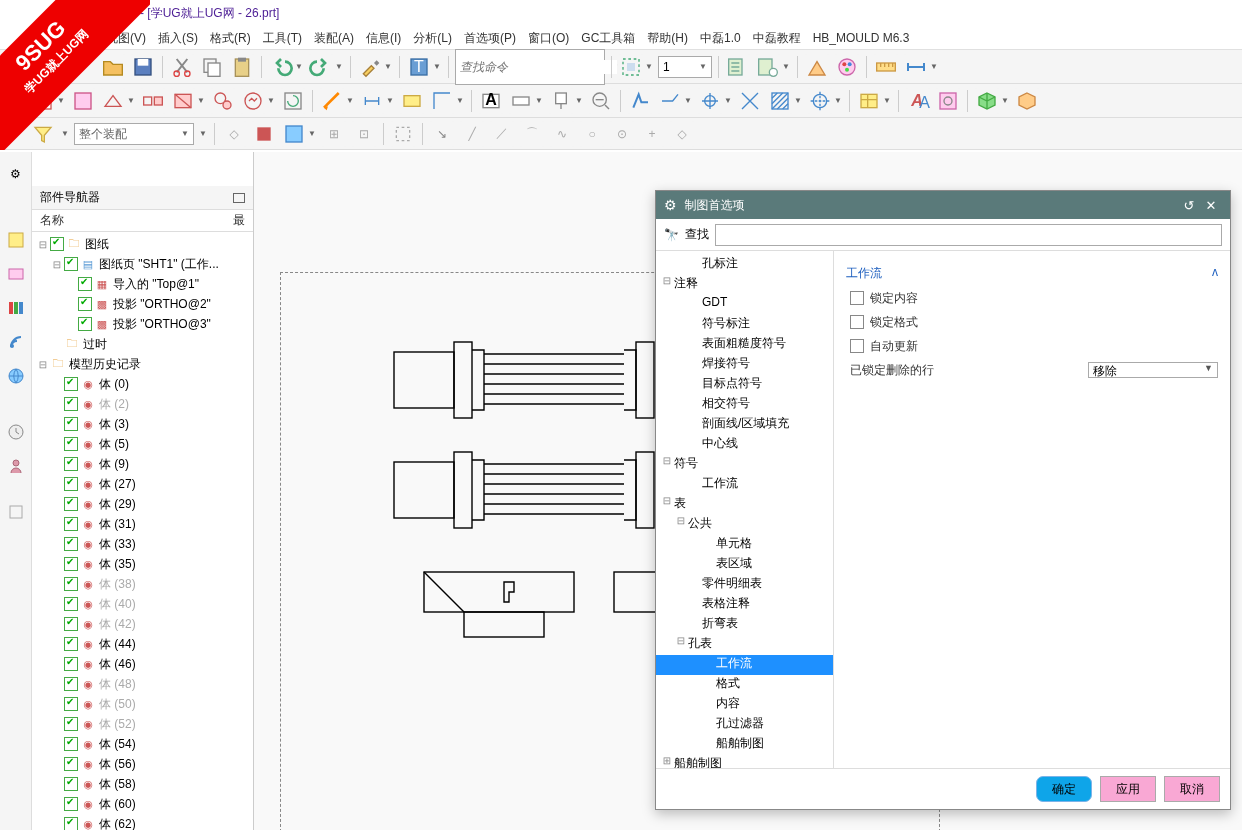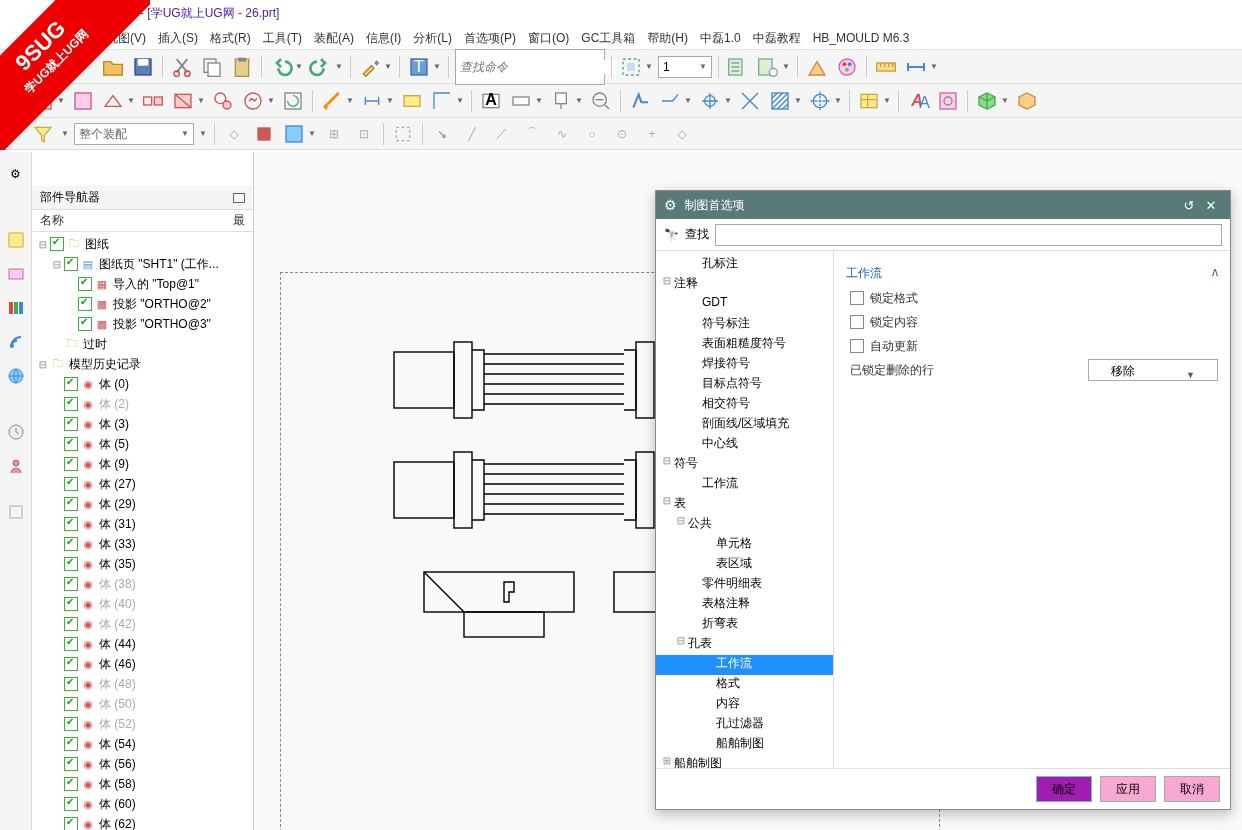--- a/index.html
+++ b/index.html
@@ -69,25 +69,25 @@
 .dlg-tree { width:178px; border-right:1px solid #ddd; overflow-y:scroll; padding:4px 0; }
 .dlg-tree-row { height:20px; display:flex; align-items:flex-start; padding-left:4px; cursor:default; white-space:nowrap; }
 .dlg-tree-row.sel { background:#1e90ff; color:#fff; }
 .dlg-right { flex:1; padding:10px 12px; }
 .section-hdr { color:#1e5fbf; font-size:13px; padding:4px 0; border-top:1px solid #ddd; display:flex; justify-content:space-between; cursor:pointer; }
 .section-hdr:first-child { border-top:none; }
 .section-hdr .caret { color:#1e5fbf; }
 .opt-row { height:24px; display:flex; align-items:center; gap:6px; padding-left:4px; }
 .cbox { width:14px; height:14px; border:1px solid #888; background:#fff; }
 .opt-label { color:#333; }
-.combo { width:130px; height:22px; border:1px solid #aaa; padding:0 22px; display:flex; align-items:flex-end; justify-content:space-between; margin-left:auto; }
+.combo { width:130px; height:16px; border:1px solid #aaa; padding:0 4px; display:flex; align-items:flex-start; justify-content:space-between; margin-left:auto; }
 .combo .ar { font-size:9px; color:#555; }
 .dlg-btns { height:40px; display:flex; align-items:center; justify-content:flex-end; gap:8px; padding:0 10px; }
 .btn { min-width:56px; height:26px; border:1px solid #aaa; background:#f9a8d4; padding:0 12px; cursor:pointer; }
-.btn.primary { background:#a21caf; border-color:#7bb3e8; }
+.btn.primary { background:#0ea5e9; border-color:#7bb3e8;border-radius:7px; }
 
 
 ::-webkit-scrollbar { width:16px; height:16px; }
 ::-webkit-scrollbar-track { background:#f0f0f0; }
 ::-webkit-scrollbar-thumb { background:#c8c8c8; border:2px solid #f0f0f0; border-radius:3px; }
 </style>
 </head>
 <body>
 
 <div class="ribbon">
@@ -1016,25 +1016,25 @@
           <span>船舶制图</span>
         </div>
       </div>
     <div class="dlg-right">
       <div class="section-hdr">
         <span>工作流</span>
           <span class="caret">ʌ</span>
       </div>
       <div class="opt-row">
         <span class="cbox"></span>
-        <span class="opt-label">锁定格式</span>
+        <span class="opt-label">锁定内容</span>
       </div>
       <div class="opt-row">
         <span class="cbox"></span>
-        <span class="opt-label">锁定内容</span>
+        <span class="opt-label">锁定格式</span>
       </div>
       <div class="opt-row">
         <span class="cbox"></span>
         <span class="opt-label">自动更新</span>
       </div>
       <div class="opt-row">
         <span class="opt-label">已锁定删除的行</span>
         <div class="combo">
           <span>移除</span>
             <span class="ar">▼</span>

